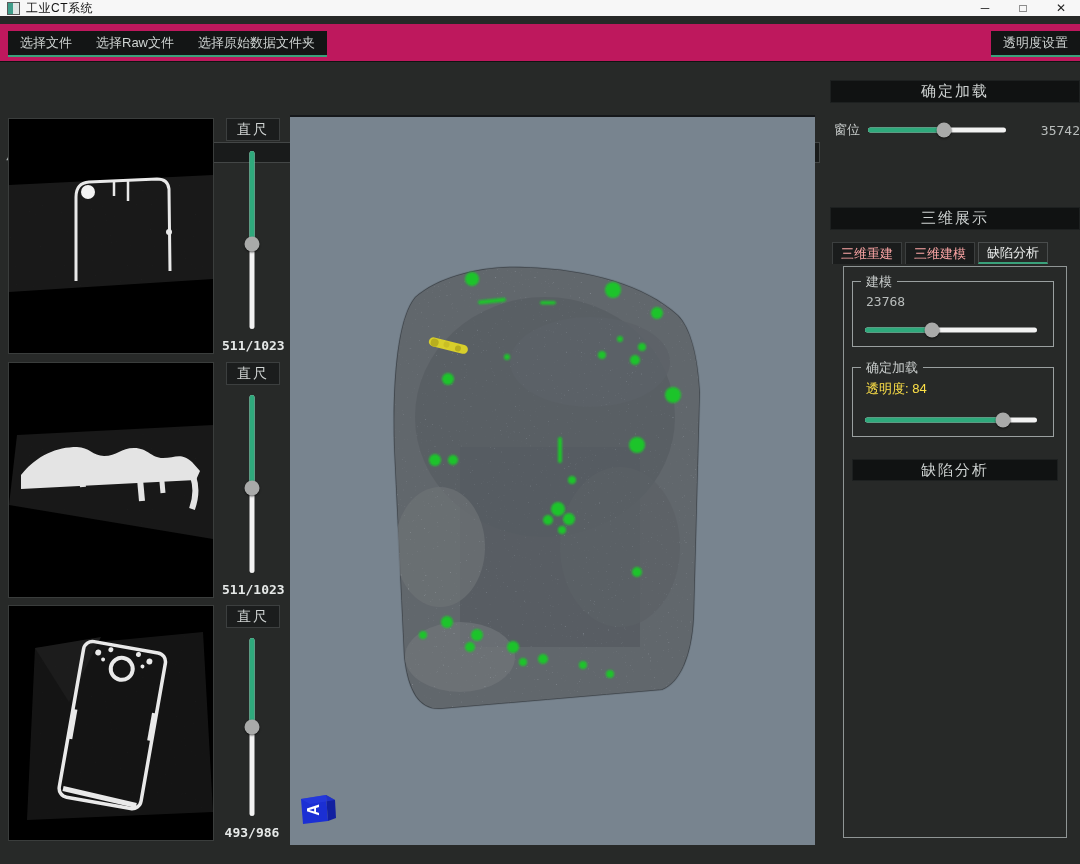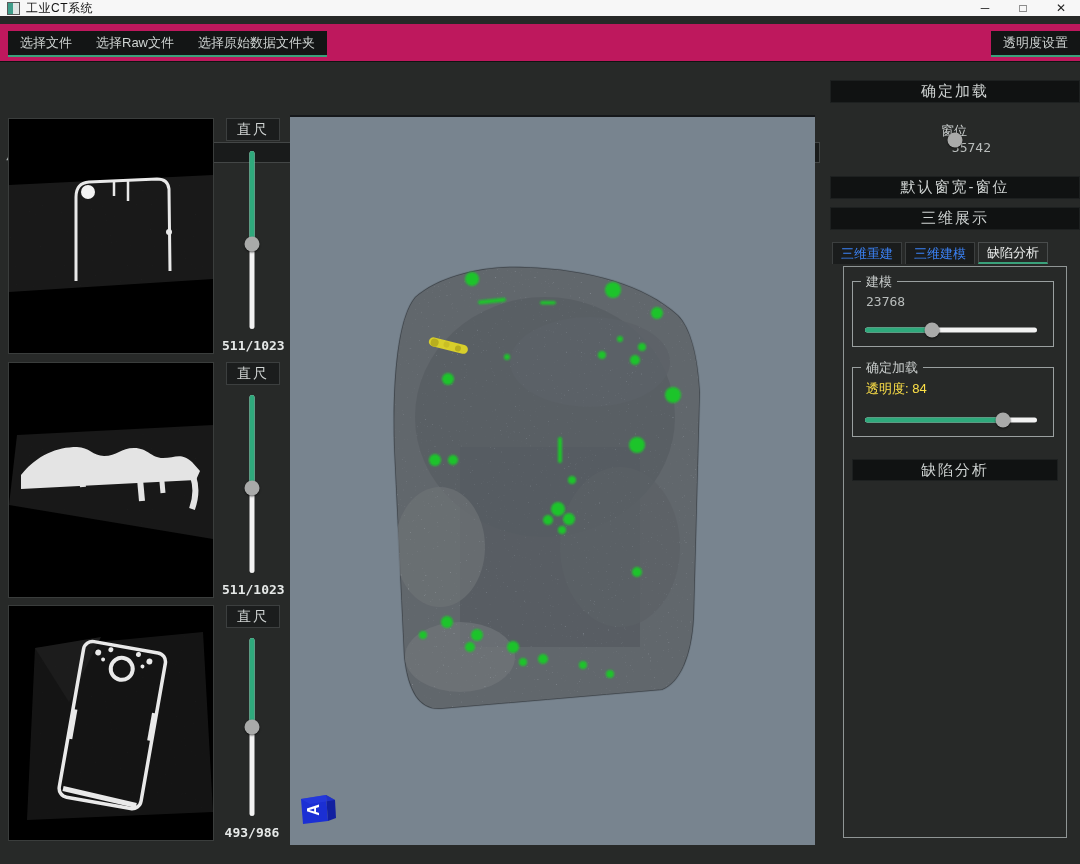--- a/index.html
+++ b/index.html
@@ -72,21 +72,21 @@
   .htrack { position:absolute; left:0; right:0; top:50%; height:5px; transform:translateY(-50%);
     background:#f2f2f2; border-radius:3px; }
   .hfill { position:absolute; left:0; top:50%; height:5px; transform:translateY(-50%);
     background:#2fa97c; border-radius:3px; }
   .hhandle { position:absolute; top:50%; width:15px; height:15px; background:#a9aaa9;
     border-radius:50%; transform:translate(-50%,-50%); box-shadow:0 1px 2px rgba(0,0,0,.6); }
   .wl-value { width:40px; text-align:right; font-size:13px; color:#b9bdbc;
     font-family:"DejaVu Sans Mono",monospace; flex:0 0 auto;margin-left:28px; }
 
   .tabbar { position:absolute; left:2px; top:242px; height:23px; display:flex; gap:3px; }
-  .tab { padding:0 8px; height:22px; line-height:21px; font-size:13px; color:#3b82f6;
+  .tab { padding:0 8px; height:22px; line-height:21px; font-size:13px; color:#fca5a5;
     background:#1a1c1c; border:1px solid #3c3f3f; border-bottom:none; font-family:inherit; }
   .tab.selected { color:#eceeed; background:#272928; border-color:#4a4d4d;
     border-bottom:2px solid #3aa17b; line-height:19px; }
 
   .tab-frame { position:absolute; left:13px; top:266px; width:224px; height:572px;
     border:1px solid #8f9595; background:#272928; }
   .groupbox { position:absolute; border:1px solid #9aa0a0; }
   .groupbox .gtitle { position:absolute; left:8px; top:-9px; background:#272928;
     padding:0 5px; font-size:13px; color:#c9cdcc; }
   .gvalue { position:absolute; left:13px; top:12px; font-size:13px; color:#b9bdbc;
@@ -306,32 +306,31 @@
       <polygon points="28,4 37,9 38,27 30,30" fill="#1220a0"></polygon>
       <polygon points="3,8 28,4 37,9 12,13" fill="#2a3ee0" opacity="0.6"></polygon>
       <text x="16" y="24" font-size="16" font-weight="bold" fill="#fff" text-anchor="middle" transform="rotate(-90 16 19)" font-family="Liberation Sans, sans-serif">A</text>
     </svg>
   </div>
 </div>
 
 <div class="right-panel">
   <button class="big-btn load-btn">确定加载</button>
 
-  <div class="wl-row" style="top:122px;flex-direction:column;">
+  <div class="wl-row" style="top:122px;">
     <span class="wl-label">窗位</span>
     <div class="hslider">
       <div class="htrack"></div>
       <div class="hfill" style="width: 55%;"></div>
       <div class="hhandle" style="left: 55%;"></div>
     </div>
     <span class="wl-value">35742</span>
   </div>
 
 
-  <button class="big-btn" style="left:0;top:176px;width:250px;height:23px;">默认窗宽-窗位</button>
   <button class="big-btn" style="left:0;top:207px;width:250px;height:23px;">三维展示</button>
 
   <div class="tabbar">
     <button class="tab">三维重建</button>
     <button class="tab">三维建模</button>
     <button class="tab selected">缺陷分析</button>
   </div>
 
   <div class="tab-frame">
     <div class="groupbox" style="left:8px;top:14px;width:202px;height:66px;">

